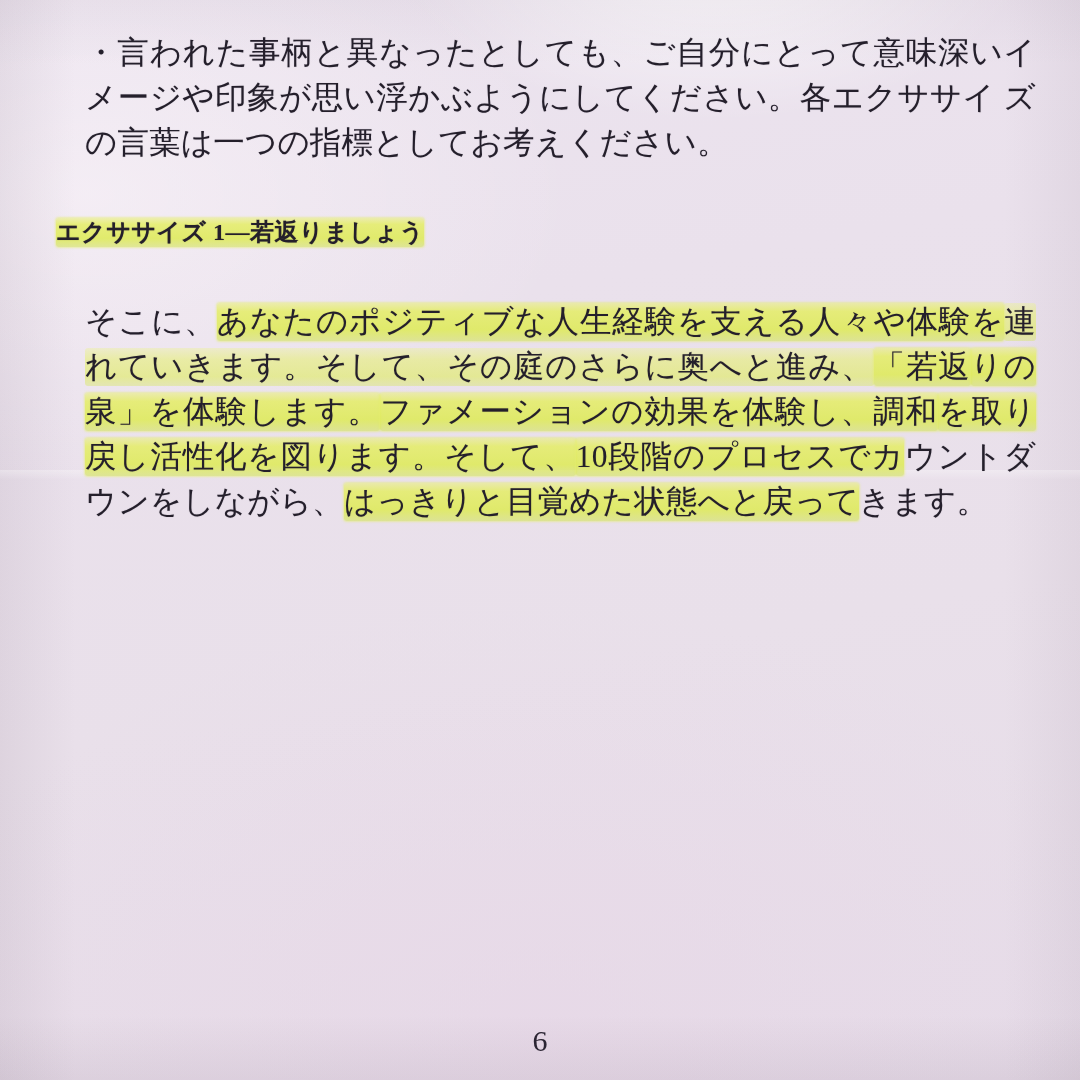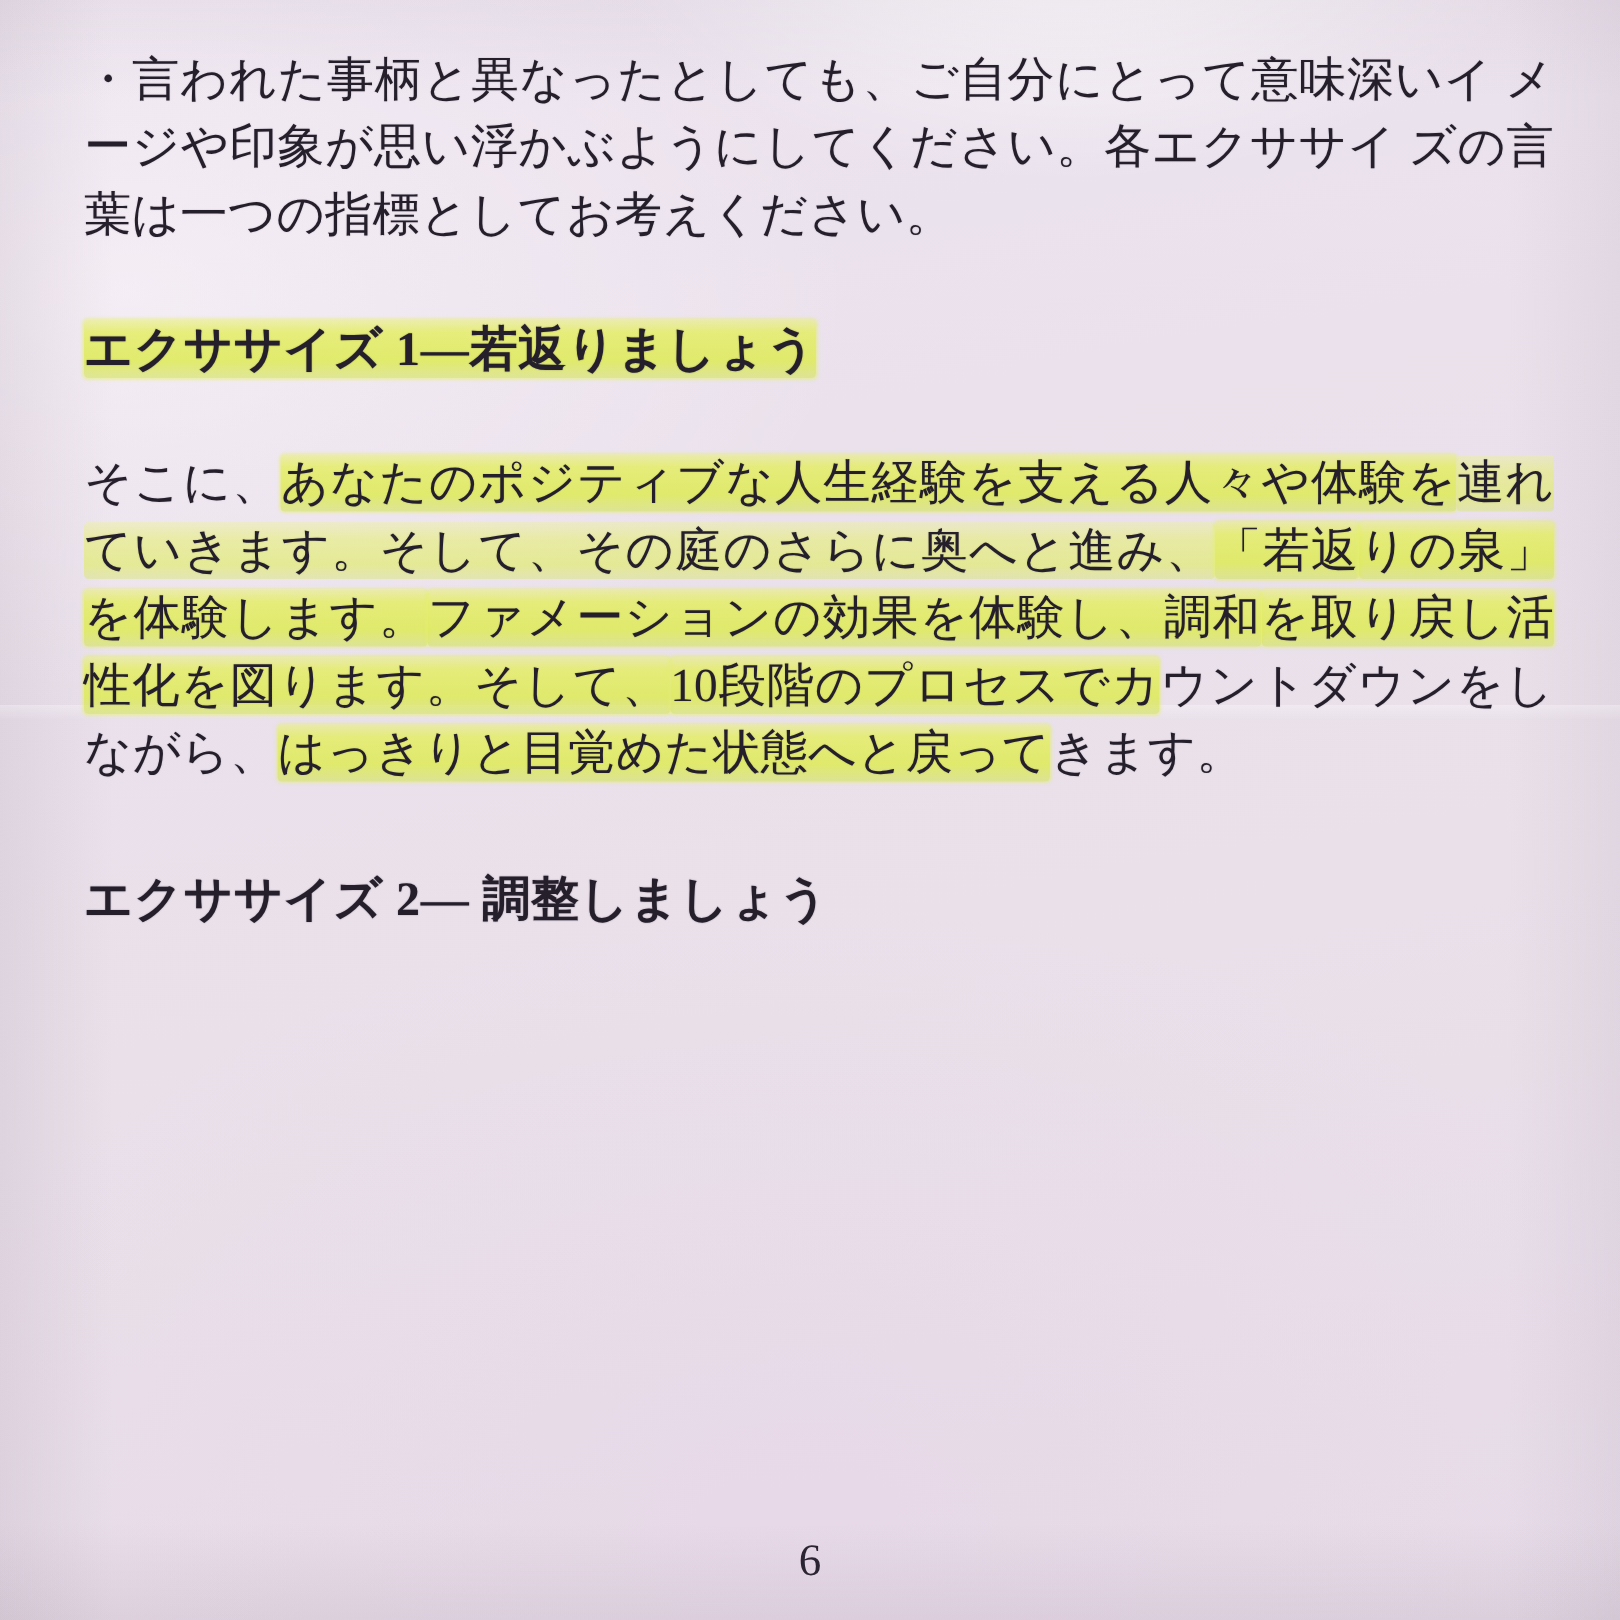--- a/index.html
+++ b/index.html
@@ -44,26 +44,27 @@
     margin: 0;
     color: #241f2b;
   }
   .para {
     font-size: 31.5px;
     line-height: 45px;
     letter-spacing: 0.2px;
     text-align: justify;
     text-justify: inter-character;
     text-shadow: 0 0 1px rgba(40,30,50,0.25);
+    margin-left: 29px;
   }
   .para.bullet {
     text-indent: 0;
   }
   h2.heading {
-    font-size: 32px;
+    font-size: 24px;
     line-height: 46px;
     font-weight: bold;
     letter-spacing: 0.5px;
     text-shadow: 0 0 1px rgba(30,20,40,0.45);
   }
   .gap-md { height: 44px; }
   .gap-lg { height: 52px; }
 
   
   .hl {
@@ -129,22 +130,19 @@
 
 
     <div class="gap-md"></div>
 
     <p class="para">
       <span>そこに、</span><span class="hl">あなたのポジティブな人生経験を支える人々や体験を</span><span class="hl soft">連れていきます。そして、その庭のさらに奥へと進み、</span><span class="hl">「若返</span><span class="hl">りの泉」を体験します。</span><span class="hl">ファメーションの効果を体験し、調和</span><span class="hl">を取り戻し活性化を図ります。そして、</span><span class="hl">10段階のプロセスでカ</span><span>ウントダウンをしながら、</span><span class="hl">はっきりと目覚めた状態へと戻って</span><span>きます。</span>
     </p>
 
     <div class="gap-lg"></div>
 
-    <h2 class="heading">
-      <span>エクササイズ 2— 調整しましょう</span>
-    </h2>
 
 
   </div>
 
   <div class="page-number">6</div>
 
 </div>
 
 </body></html>

